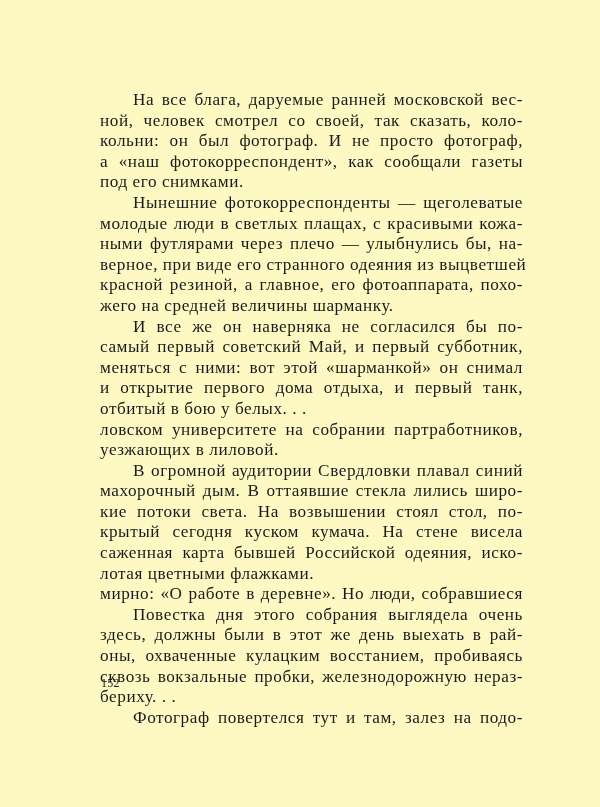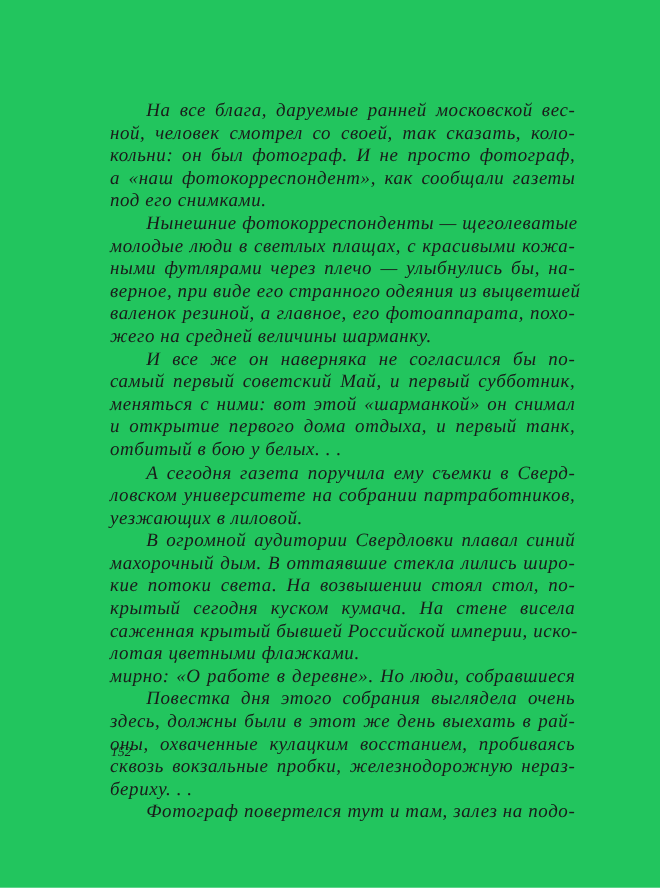--- a/index.html
+++ b/index.html
@@ -11,22 +11,21 @@
       width: 600px;
       height: 807px;
       position: relative;
       overflow: hidden;
     }
     .page {
       position: absolute;
       left: 0; top: 0;
       width: 600px;
       height: 807px;
-      background: #22c55e;
-      font-style: italic;
+      background: #fef9c3;
     }
     .text-block {
       position: absolute;
       left: 100px;
       top: 90px;
       width: 423px;
       font-family: "Liberation Serif", serif;
       font-size: 17.2px;
       line-height: 20.6px;
       color: #1a1a1a;
@@ -67,44 +66,43 @@
       <span class="line">кольни: он был фотограф. И не просто фотограф,</span>
       <span class="line">а «наш фотокорреспондент», как сообщали газеты</span>
       <span class="line last">под его снимками.</span>
     </div>
 
     <div>
       <span class="line indent">Нынешние фотокорреспонденты — щеголеватые</span>
       <span class="line">молодые люди в светлых плащах, с красивыми кожа-</span>
       <span class="line">ными футлярами через плечо — улыбнулись бы, на-</span>
       <span class="line">верное, при виде его странного одеяния из выцветшей</span>
-      <span class="line">валенок резиной, а главное, его фотоаппарата, похо-</span>
+      <span class="line">красной резиной, а главное, его фотоаппарата, похо-</span>
       <span class="line last">жего на средней величины шарманку.</span>
     </div>
 
     <div>
       <span class="line indent">И все же он наверняка не согласился бы по-</span>
       <span class="line">самый первый советский Май, и первый субботник,</span>
       <span class="line">меняться с ними: вот этой «шарманкой» он снимал</span>
       <span class="line">и открытие первого дома отдыха, и первый танк,</span>
       <span class="line last">отбитый в бою у белых. . .</span>
     </div>
 
     <div>
-      <span class="line indent">А сегодня газета поручила ему съемки в Сверд-</span>
       <span class="line">ловском университете на собрании партработников,</span>
       <span class="line last">уезжающих в лиловой.</span>
     </div>
 
     <div>
       <span class="line indent">В огромной аудитории Свердловки плавал синий</span>
       <span class="line">махорочный дым. В оттаявшие стекла лились широ-</span>
       <span class="line">кие потоки света. На возвышении стоял стол, по-</span>
       <span class="line">крытый сегодня куском кумача. На стене висела</span>
-      <span class="line">саженная крытый бывшей Российской империи, иско-</span>
+      <span class="line">саженная карта бывшей Российской одеяния, иско-</span>
       <span class="line last">лотая цветными флажками.</span>
     </div>
 
     <div>
       <span class="line">мирно: «О работе в деревне». Но люди, собравшиеся</span>
       <span class="line indent">Повестка дня этого собрания выглядела очень</span>
       <span class="line">здесь, должны были в этот же день выехать в рай-</span>
       <span class="line">оны, охваченные кулацким восстанием, пробиваясь</span>
       <span class="line">сквозь вокзальные пробки, железнодорожную нераз-</span>
       <span class="line last">бериху. . .</span>

